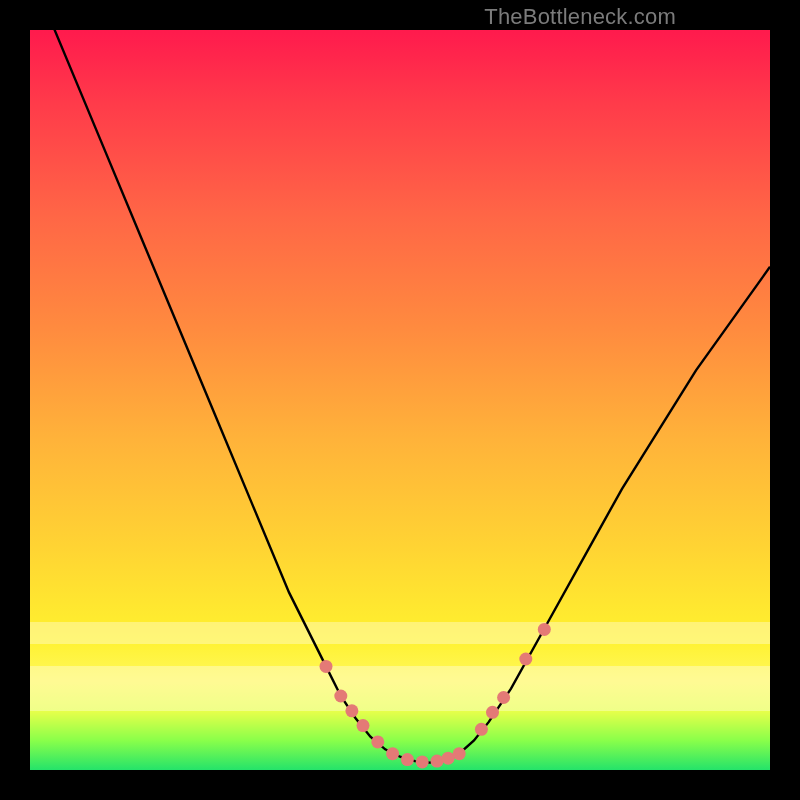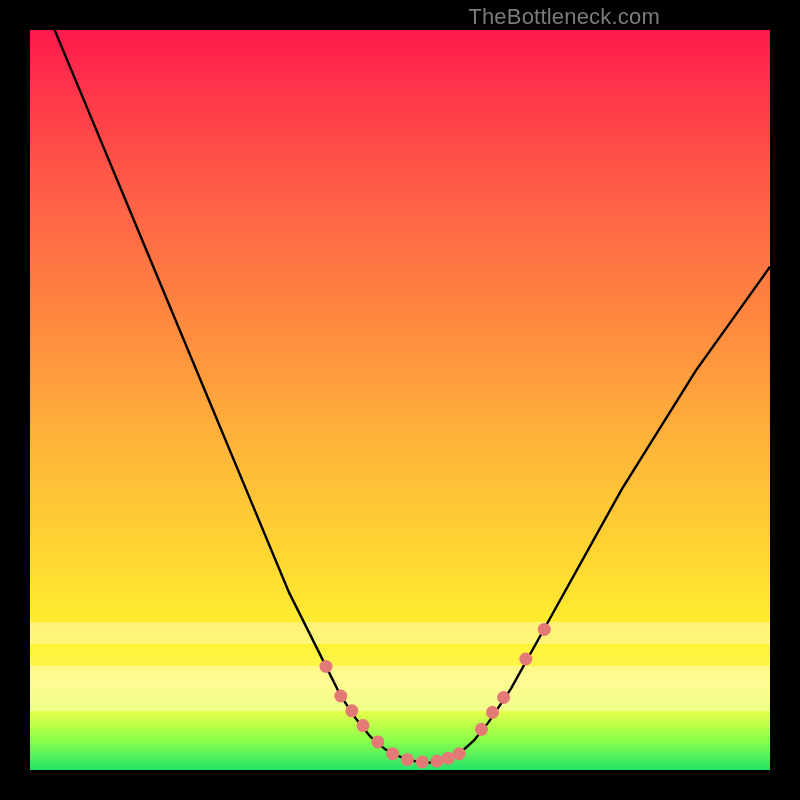--- a/index.html
+++ b/index.html
@@ -11,20 +11,21 @@
     overflow: hidden;
     font-family: Arial, Helvetica, sans-serif;
   }
   .frame {
     position: absolute;
     top: 0;
     left: 0;
     width: 674px;
     height: 800px;
     background: #000;
+    padding-left: 16px;
   }
   .plot {
     position: absolute;
     top: 30px;
     left: 30px;
     width: 740px;
     height: 740px;
     
     background: linear-gradient(
       to bottom,

